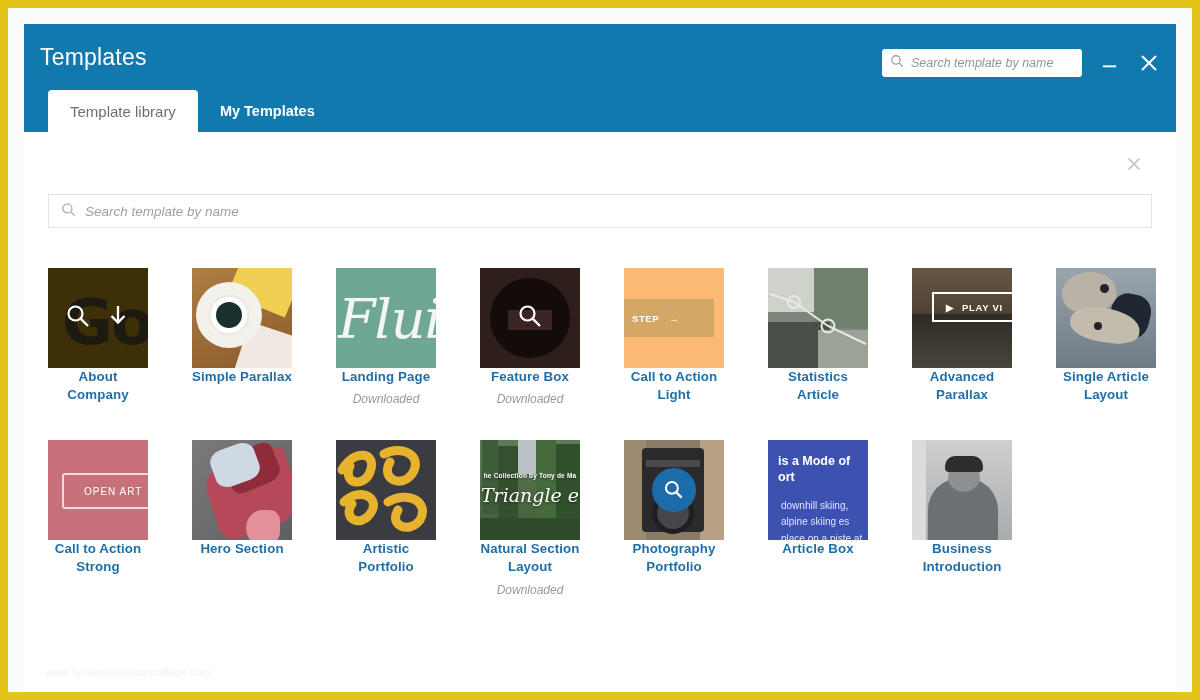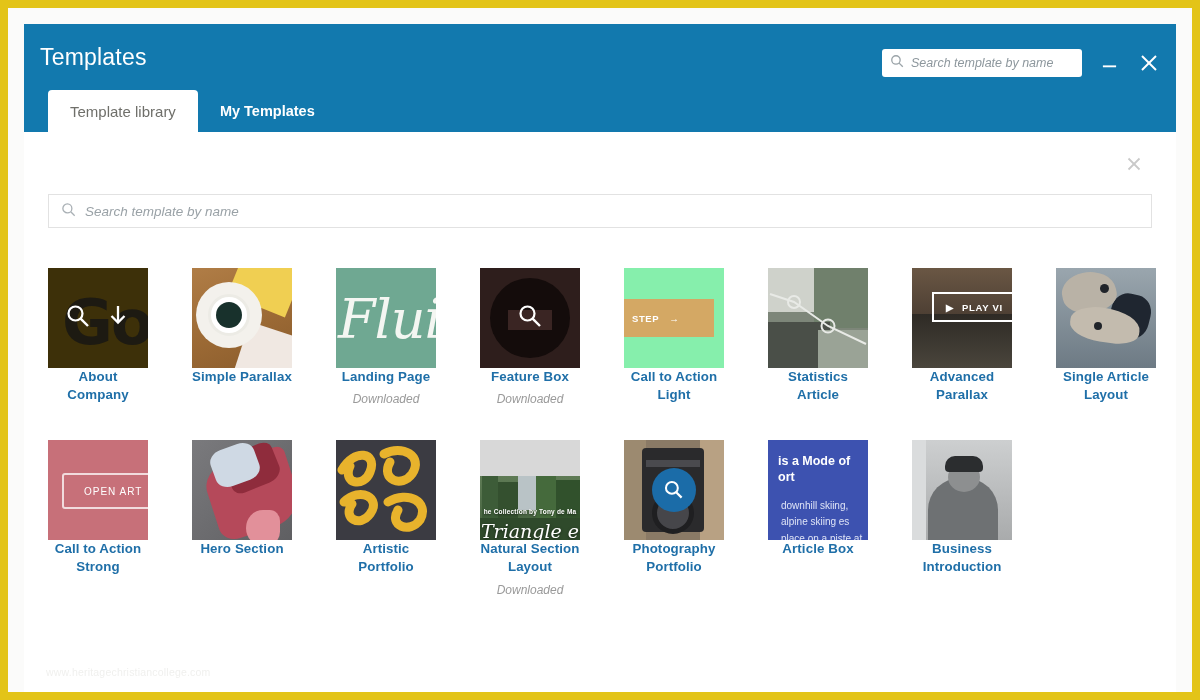--- a/index.html
+++ b/index.html
@@ -270,21 +270,21 @@
   .t-feature { background: #2e1e1c; }
   .t-feature .disc {
     position:absolute; left:10px; top:10px; width:80px; height:80px;
     border-radius:50%; background:#140c0b;
   }
   .t-feature .bar {
     position:absolute; left:28px; top:42px; width:44px; height:20px;
     background:#3a2523;
   }
 
-  .t-cta-light { background: #86efac; }
+  .t-cta-light { background: #fdba74; }
   .t-cta-light .btn {
     position:absolute; left:-10px; top:31px; width:100px; height:38px;
     background:#d4a864; display:flex; align-items:center; gap:10px;
     padding-left:18px; color:#ffffff; font-size:9.5px; font-weight:bold;
     letter-spacing:.6px;
   }
 
   .t-stats { background:#7d8679; }
   .t-stats .p1 { position:absolute; left:0; top:0; width:56px; height:44px; background:#cfd2cb; }
   .t-stats .p2 { position:absolute; right:0; top:0; width:54px; height:60px; background:#70806c; }
@@ -330,21 +330,21 @@
   .t-hero .car2 { position:absolute; right:14px; top:8px; width:52px; height:40px;
     background:#8f2c3c; border-radius:40% 20% 30% 20%; transform: rotate(-22deg); }
   .t-hero .glass { position:absolute; left:20px; top:6px; width:46px; height:38px;
     background:#cfd9e4; border-radius:30%; transform: rotate(-20deg); }
   .t-hero .pink { position:absolute; right:12px; bottom:-6px; width:34px; height:36px;
     background:#e2909a; border-radius:50% 30% 40% 50%; }
 
   .t-artistic { background:#3b3b42; }
   .t-artistic svg { position:absolute; inset:0; }
 
-  .t-forest { background: linear-gradient(180deg,#5f7b55 0%,#3f5c39 100%); margin-top: 36px; }
+  .t-forest { background: linear-gradient(180deg,#5f7b55 0%,#3f5c39 100%); }
   .t-forest .tree { position:absolute; background:#3d5c38; }
   .t-forest .sky { position:absolute; left:38px; top:0; width:18px; height:34px; background:#b9c3c6; }
   .t-forest .cap {
     position:absolute; left:0; right:0; top:32px;
     color:#ffffff; font-size:6.5px; font-weight:bold; text-align:center;
     letter-spacing:.2px; text-shadow:0 1px 2px rgba(0,0,0,.5);
   }
   .t-forest .hand {
     position:absolute; left:0; right:0; top:44px;
     color:#ffffff; font-family:"DejaVu Serif", serif; font-style:italic;

